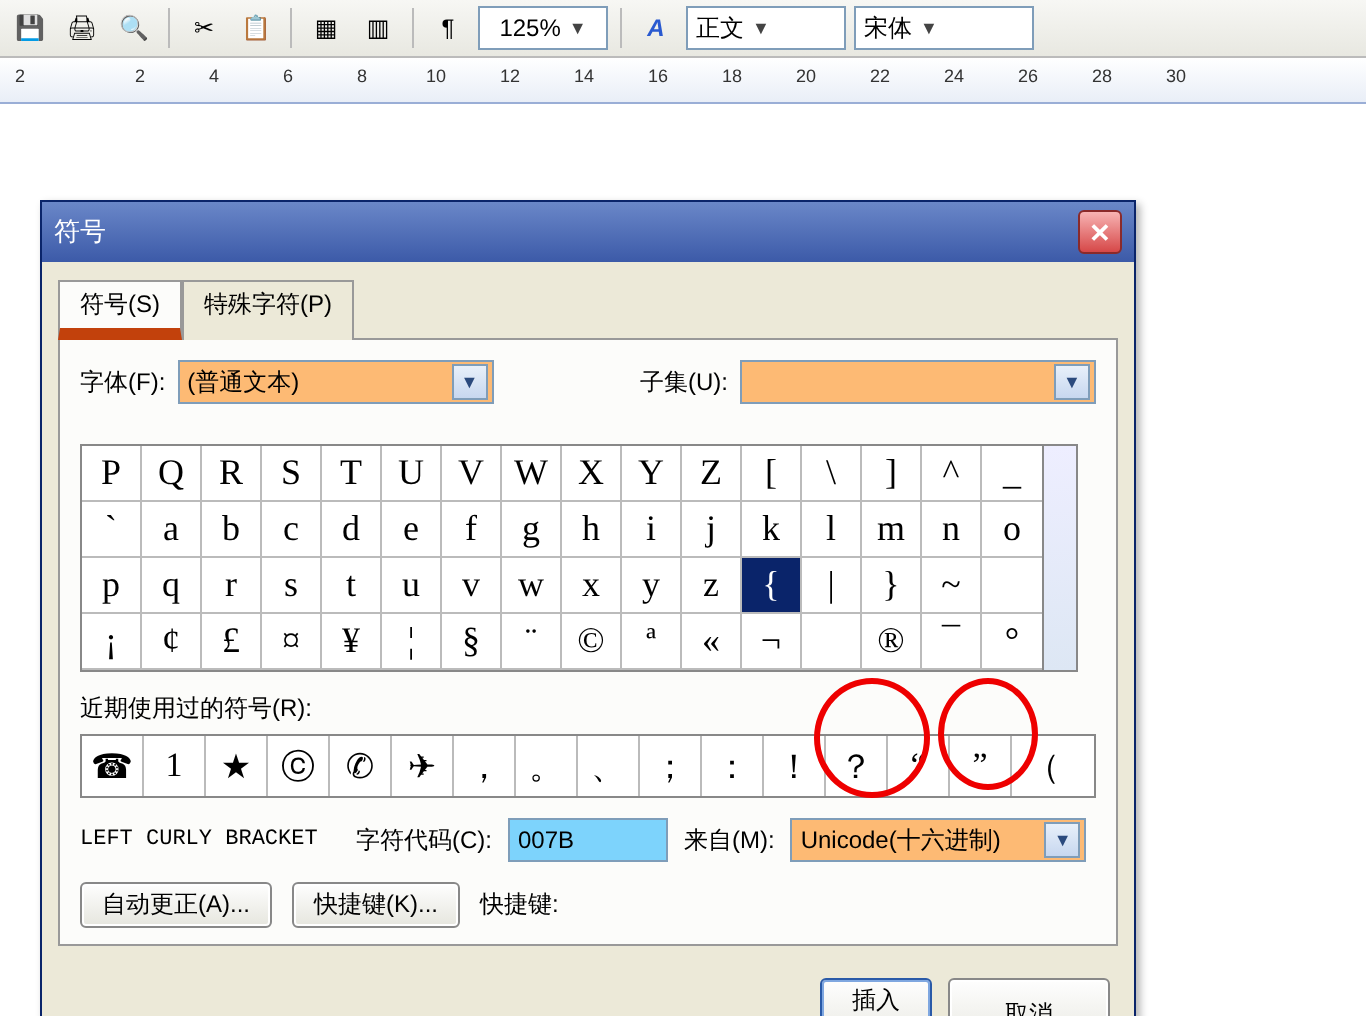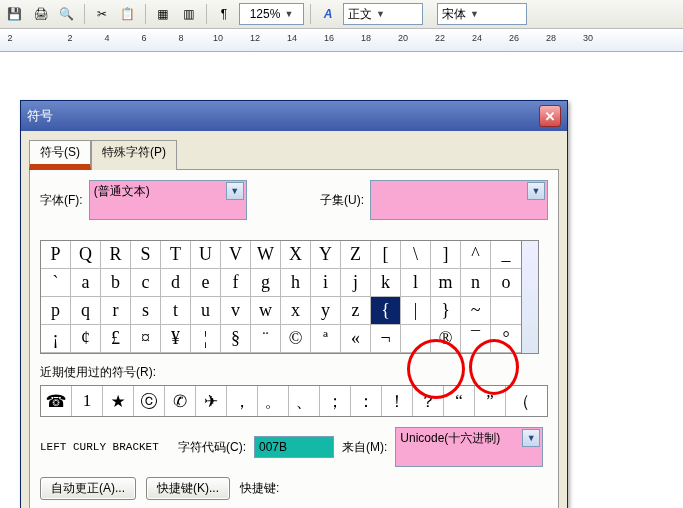--- a/index.html
+++ b/index.html
@@ -86,23 +86,23 @@
     border-bottom:none; background:#ece9d8; cursor:pointer;
     position:relative; top:1px;
   }
   .tab.active { background:#fcfcfa; border-bottom:6px solid #c2410c;}
   .body {
     background:#fcfcfa; margin:0 8px 8px 8px; padding:10px 10px 8px 10px;
     border:1px solid #999; border-top:none;
   }
   .row { display:flex; align-items:center; gap:6px; margin-bottom:20px; font-size:12px;}
   .select {
-    border:1px solid #7f9db9; background:#f9a8d4;
+    border:1px solid #7f9db9; background:#fdba74;
     display:flex; align-items:center; justify-content:space-between;
-    padding:0 2px 18px 4px; height:20px; font-size:12px;
+    padding:0 2px 0 4px; height:20px; font-size:12px;
   }
   .select .arrow {
     width:16px;height:16px;background:linear-gradient(#e8f0fa,#c7d7ef);
     border:1px solid #7f9db9;display:flex;align-items:center;justify-content:center;
     font-size:9px;color:#2b4a7d;
   }
 
   
   .grid-wrap { position:relative; display:flex; }
   .char-grid {
@@ -143,21 +143,21 @@
     font-size:17px;
     cursor:pointer;
   }
   .rcell:last-child{ border-right:none;}
 
   .info-row {
     display:flex;align-items:center;gap:8px;margin-top:10px;font-size:12px;
   }
   .info-row .name { font-family:"Courier New",monospace; font-size:11px;}
   .input {
-    border:1px solid #7f9db9;background:#14b8a6;height:20px;padding:0 4px;
+    border:1px solid #7f9db9;background:#7dd3fc;height:20px;padding:0 4px;
     display:flex;align-items:center;font-size:12px;
   }
 
   .btnrow { display:flex; gap:10px; align-items:center; margin-top:10px; font-size:12px;}
   .winbtn {
     background:linear-gradient(#fefefe,#e6e6de);
     border:1px solid #888; border-radius:3px;
     padding:2px 10px; font-size:12px; cursor:pointer;
     box-shadow:inset 0 0 0 1px #fff;
   }
@@ -192,21 +192,21 @@
   <div class="combo" style="width:55px;justify-content:center;">
     <span>125%</span>
     <span class="arrow">▼</span>
   </div>
   <div class="sep"></div>
   <div class="icon-btn" style="color:#2a5ad0;font-style:italic;font-weight:bold;">A</div>
   <div class="combo" style="width:70px;">
     <span>正文</span>
     <span class="arrow">▼</span>
   </div>
-  <div class="combo" style="width:80px;margin-left:10px;">
+  <div class="combo" style="width:80px;">
     <span>宋体</span>
     <span class="arrow">▼</span>
   </div>
 </div>
 
 <div class="ruler">
   <div class="bg"></div>
   <div id="ruler-ticks" class="ticks">
       <div class="num" style="left: 10px;">2</div>
       <div class="num" style="left: 70px;">2</div>

